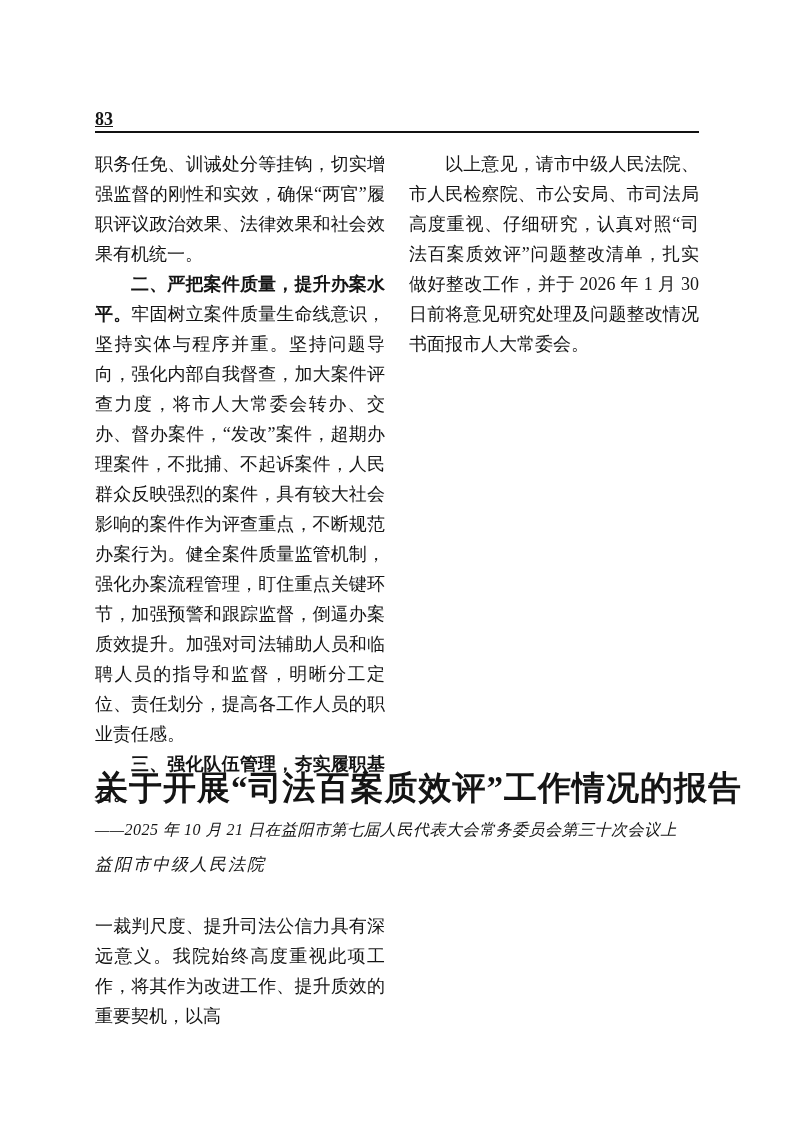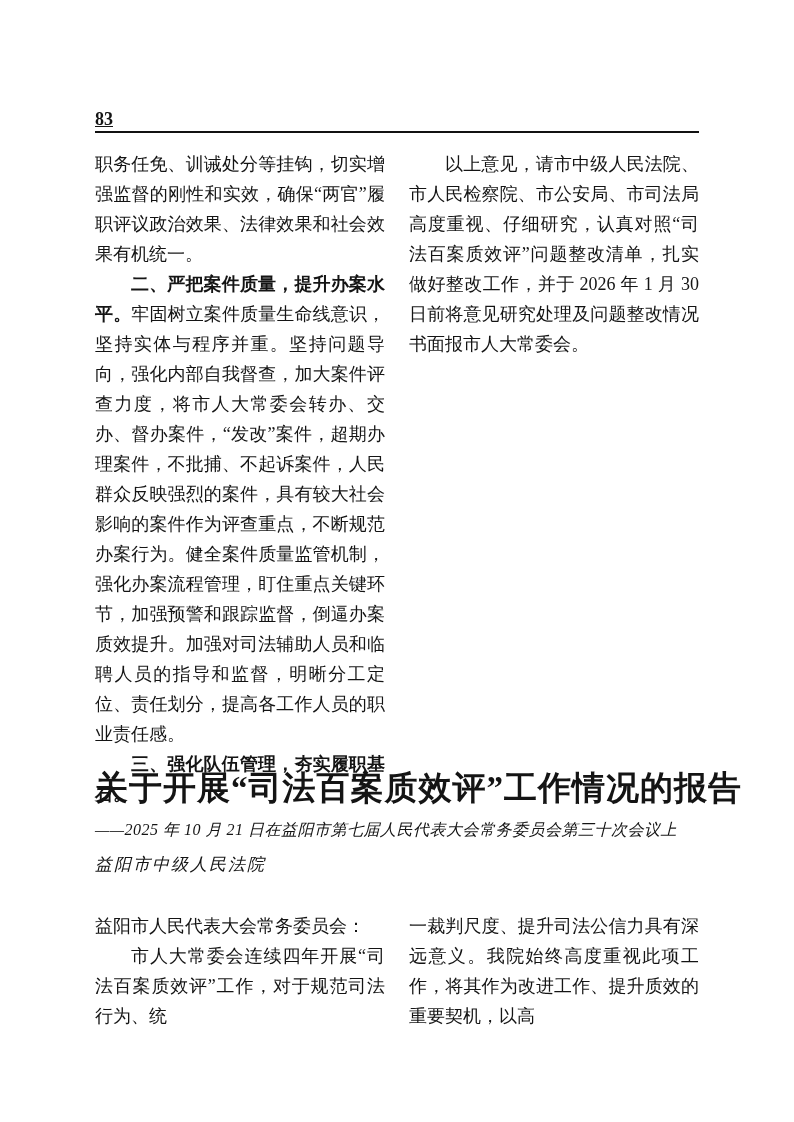--- a/index.html
+++ b/index.html
@@ -99,21 +99,17 @@
   </div>
 
   <div class="title-block">
     <h1 class="report-title">关于开展“司法百案质效评”工作情况的报告</h1>
     <p class="report-subtitle">——2025 年 10 月 21 日在益阳市第七届人民代表大会常务委员会第三十次会议上</p>
     <p class="report-author">益阳市中级人民法院</p>
   </div>
 
   <div class="cols bottom">
     <div class="col">
-        <p class="para">益阳市人民代表大会常务委员会：</p>
-        <p class="para indent">市人大常委会连续四年开展“司法百案质效评”工作，对于规范司法行为、统</p>
-      </div>
-    <div class="col">
         <p class="para">一裁判尺度、提升司法公信力具有深远意义。我院始终高度重视此项工作，将其作为改进工作、提升质效的重要契机，以高</p>
       </div>
   </div>
 
 </div>
 
 </body></html>

